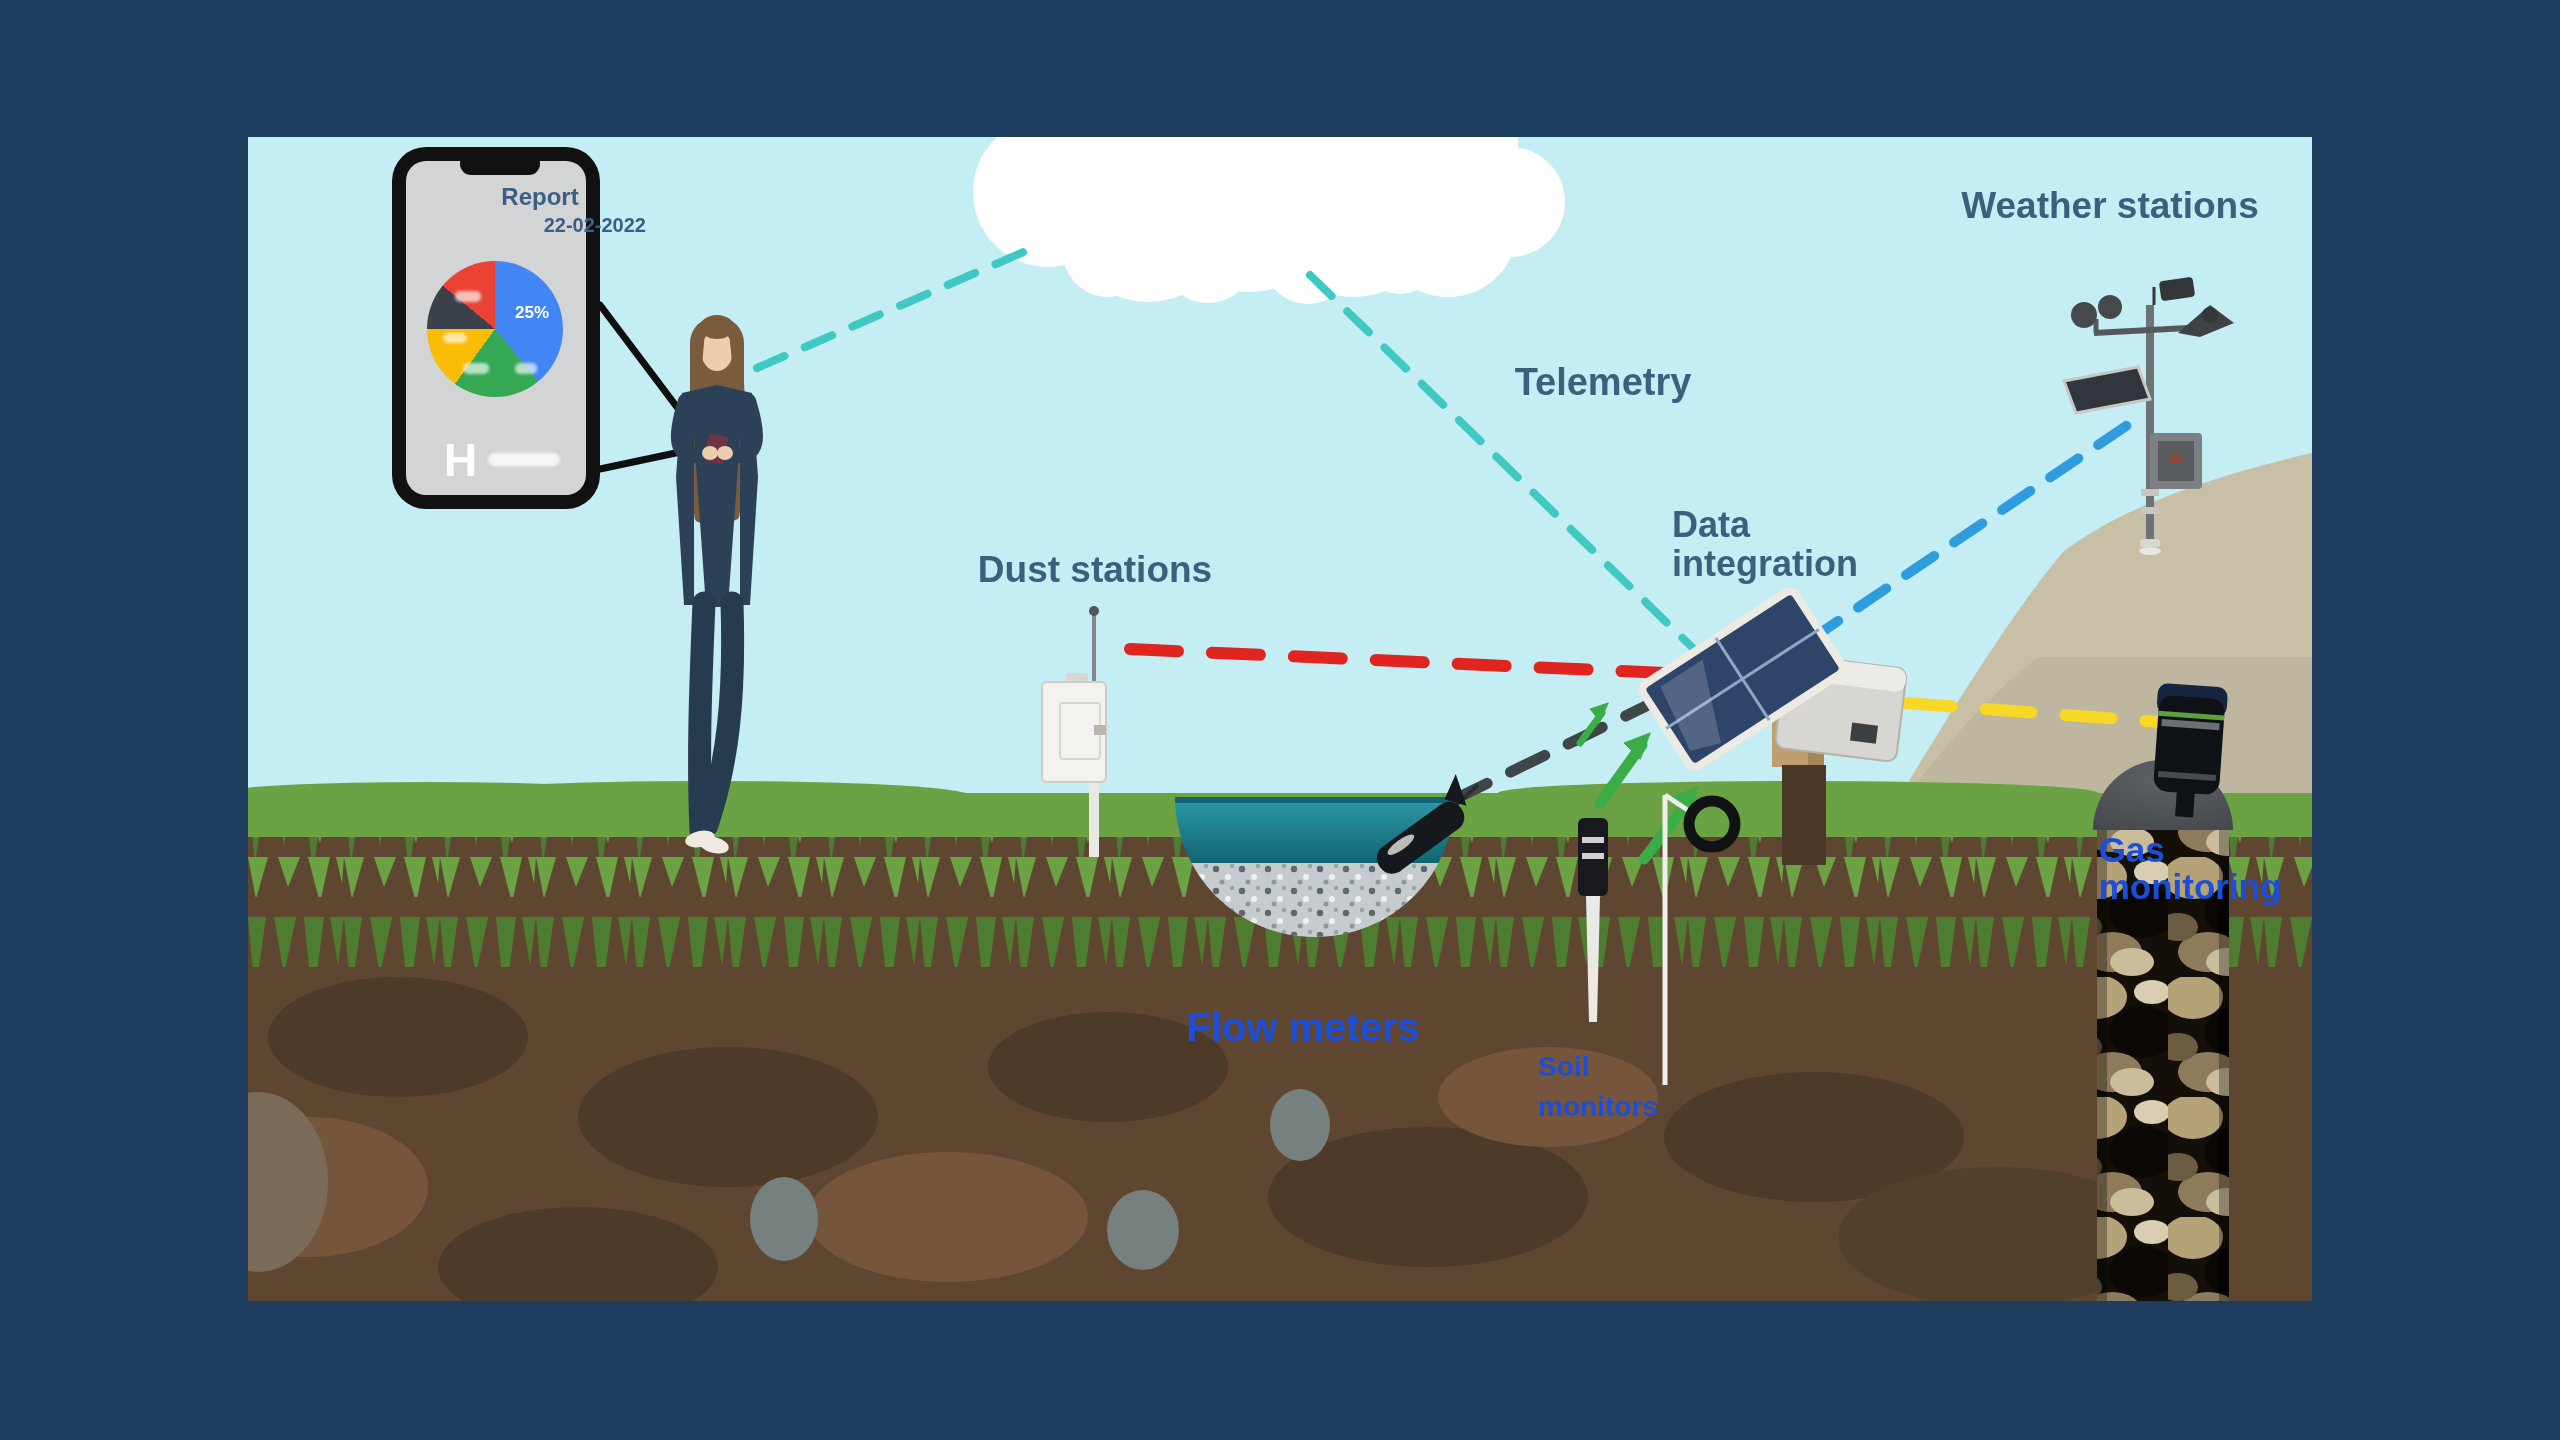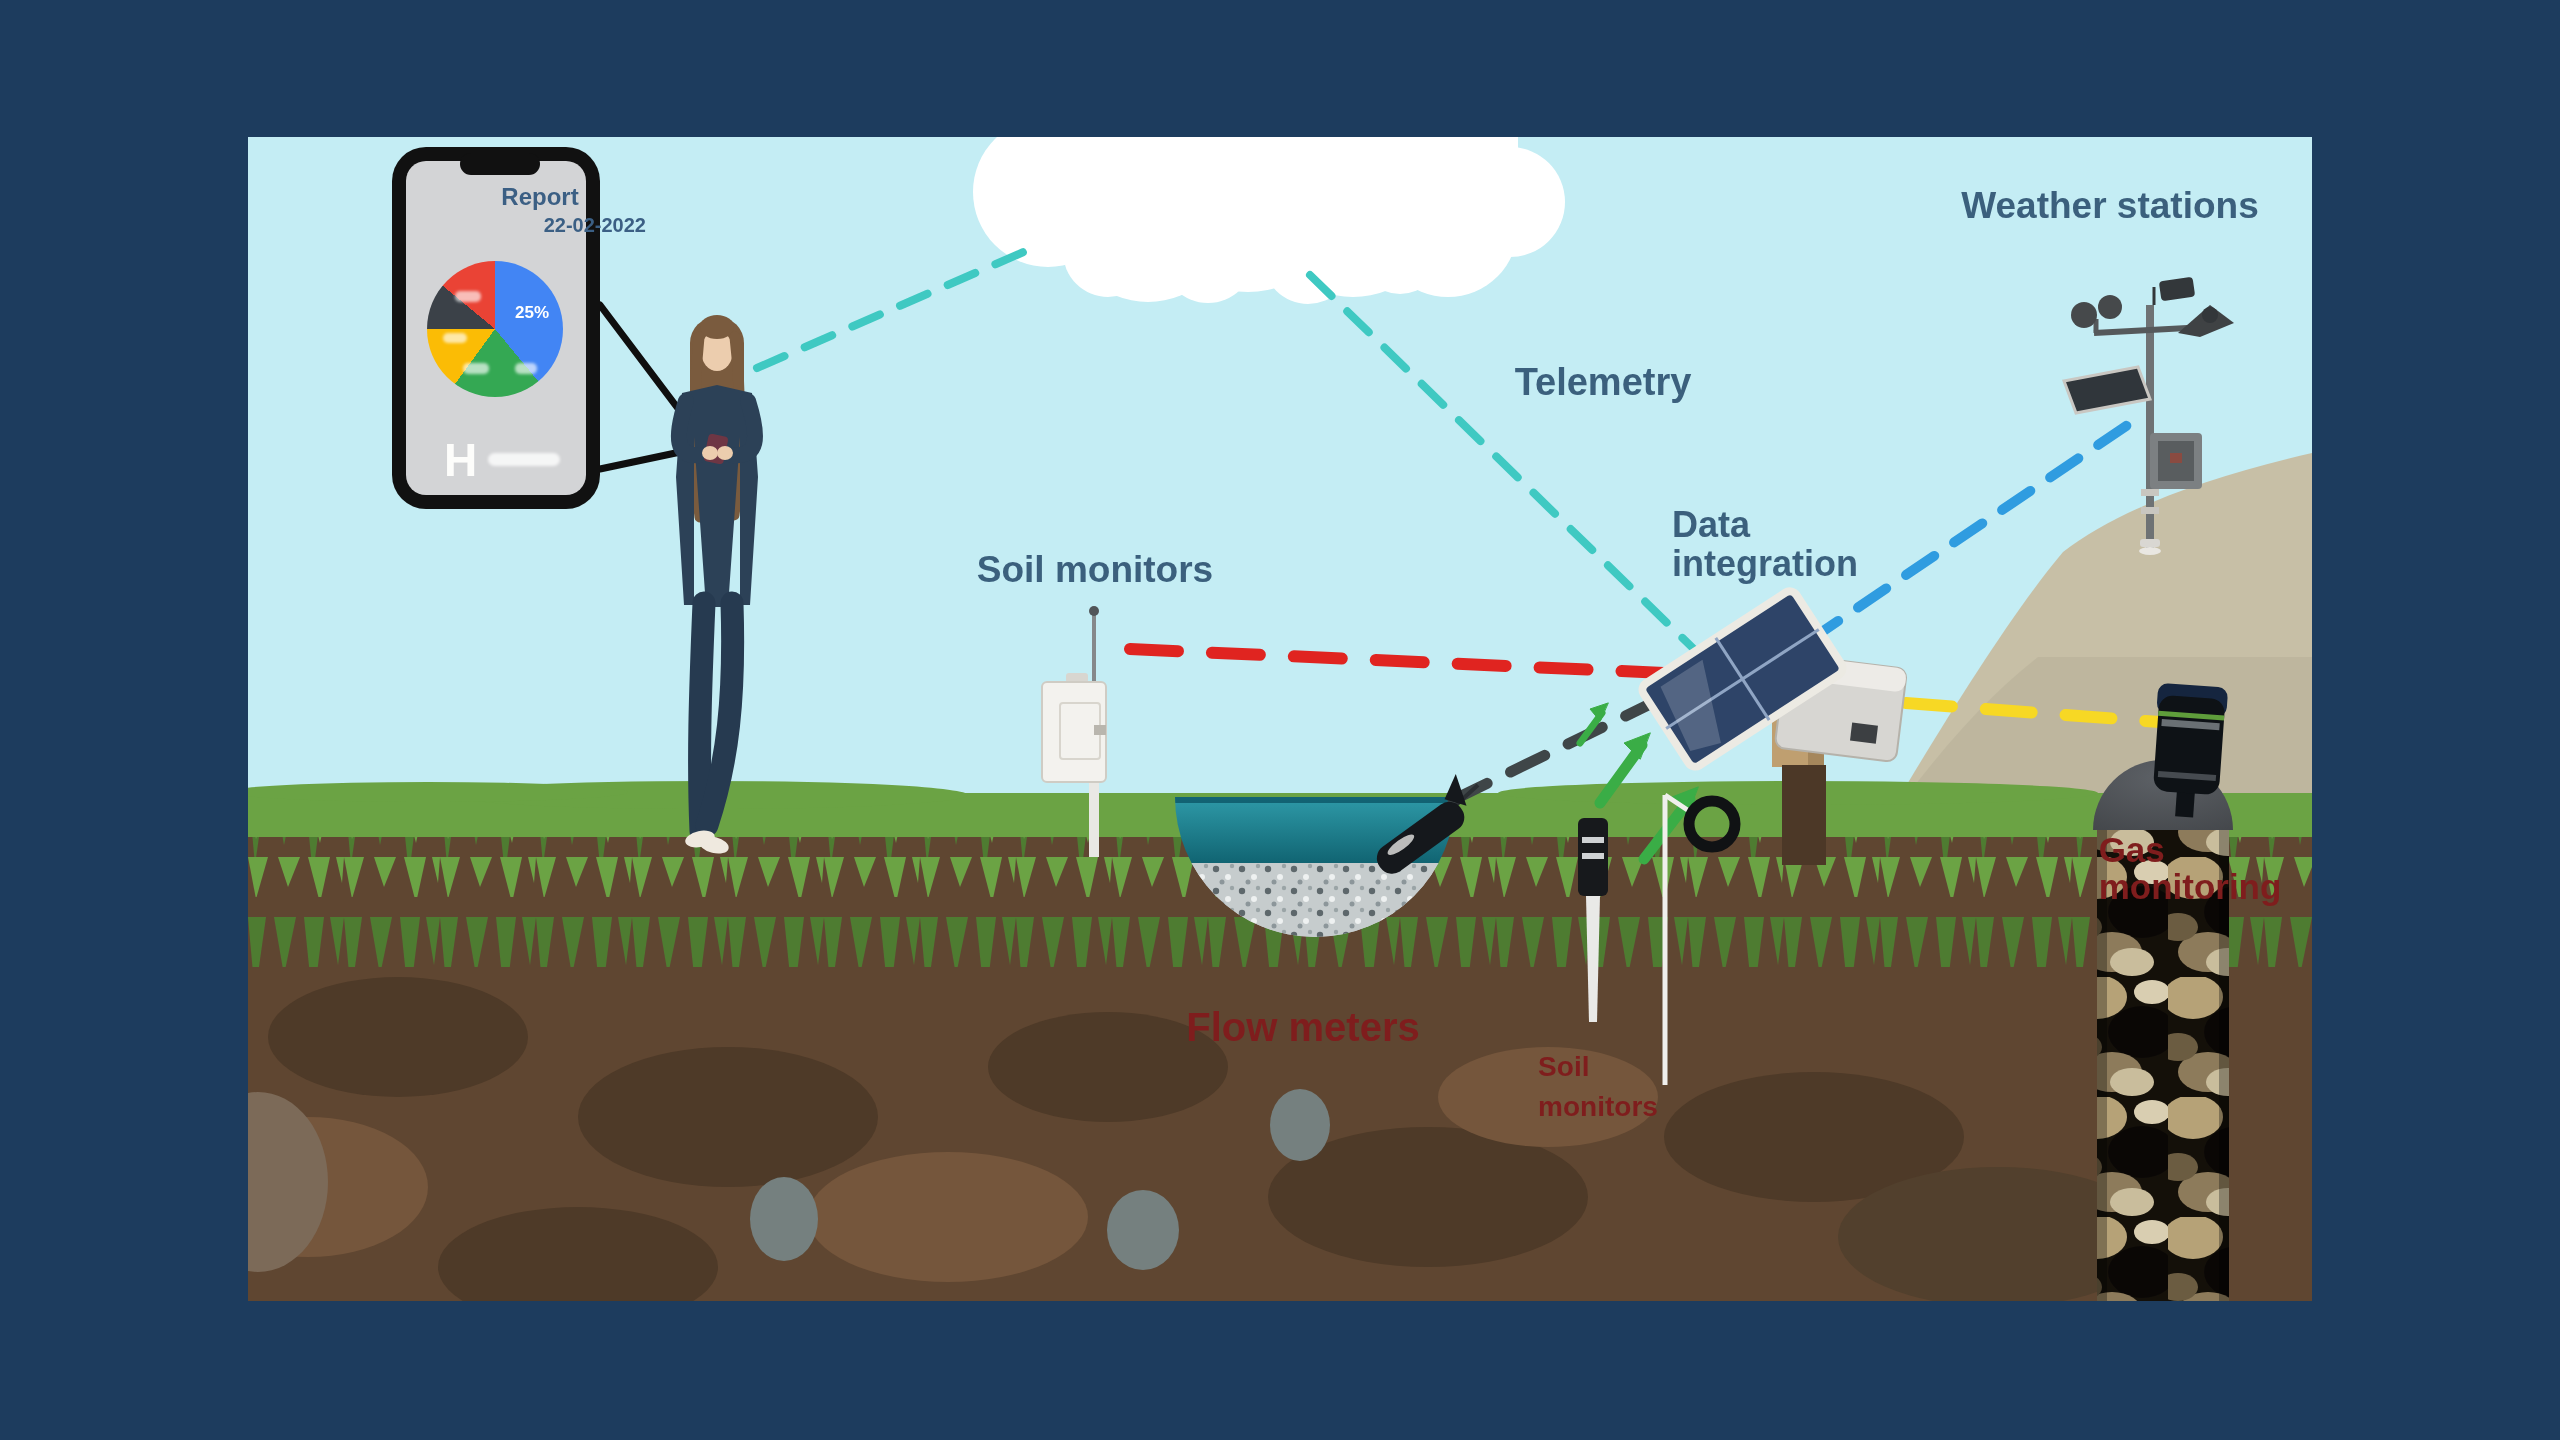--- a/index.html
+++ b/index.html
@@ -19,21 +19,21 @@
     filter:blur(1.5px);z-index:4;}
   .logo-h{position:absolute;z-index:3;color:#fdfdfb;font-weight:bold;font-size:46px;}
   .logo-word{position:absolute;z-index:3;width:72px;height:13px;border-radius:7px;
     background:rgba(255,255,255,.78);filter:blur(1.8px);}
 
   
   .lbl{position:absolute;z-index:5;font-weight:bold;text-align:left;
     transform:translateX(-50%);white-space:nowrap;}
   .lbl span{display:block;}
   .dark{color:#3b607d;}
-  .light{color:#7f1d1d;}
+  .light{color:#1d4ed8;}
 </style>
 </head>
 <body>
 
 <div class="stage">
 <div class="canvas">
 
 <svg width="2064" height="1164" viewBox="0 0 2064 1164">
   <defs>
     <linearGradient id="waterGrad" x1="0" y1="0" x2="0" y2="1">
@@ -281,21 +281,21 @@
   <div class="chip" style="left:28px;top:30px;width:26px;height:11px;"></div>
   <div class="chip" style="left:16px;top:72px;width:24px;height:10px;"></div>
   <div class="chip" style="left:36px;top:102px;width:26px;height:11px;"></div>
   <div class="chip" style="left:88px;top:102px;width:22px;height:11px;"></div>
 </div>
 
 <div class="logo-h" style="left:196px;top:296px;">H</div>
 <div class="logo-word" style="left:240px;top:316px;"></div>
 
 
-<div class="lbl dark" style="left:847px;top:412px;font-size:37px;">Soil monitors</div>
+<div class="lbl dark" style="left:847px;top:412px;font-size:37px;">Dust stations</div>
 
 <div class="lbl dark" style="left:1330px;top:224px;font-size:38px;margin-left:25px;">Telemetry</div>
 
 <div class="lbl dark" style="left:1517px;top:368px;font-size:36px;line-height:39px;">
   <span>Data</span>
   <span>integration</span>
 </div>
 
 <div class="lbl dark" style="left:1862px;top:48px;font-size:37px;">Weather stations</div>
 

